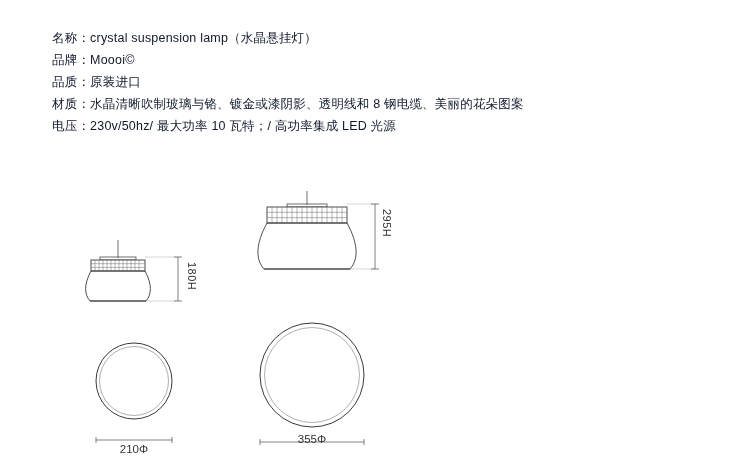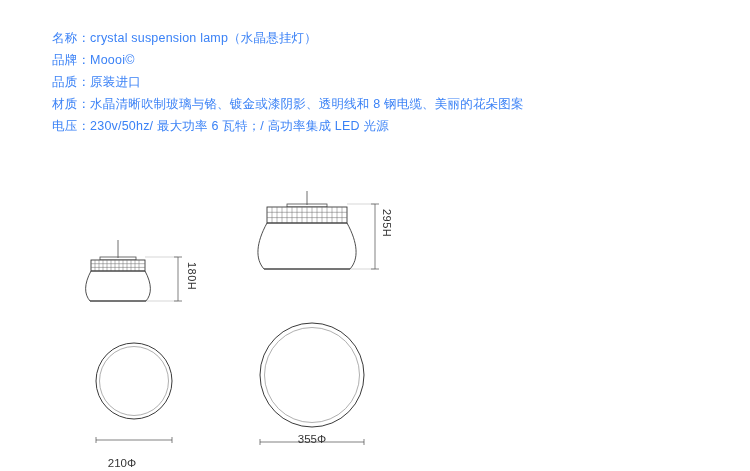--- a/index.html
+++ b/index.html
@@ -23,21 +23,21 @@
   
   .spec-list {
     position: absolute;
     left: 52px;
     top: 27px;
     width: 640px;
   }
   .spec-line {
     font-size: 12.5px;
     line-height: 22px;
-    color: #3b82f6;
+    color: #0f172a;
     white-space: nowrap;
     letter-spacing: 0.2px;
   }
   
   .drawings {
     position: absolute;
     left: 0;
     top: 185px;
     width: 750px;
     height: 286px;
@@ -53,35 +53,35 @@
     color: #333;
     writing-mode: vertical-rl;
     letter-spacing: 0.5px;
   }
   .circle-label {
     position: absolute;
     font-size: 11.5px;
     color: #333;
     text-align: center;
   }
-  .circle-label-small { left: 87px; top: 258px; width: 70px; margin-top: 14px; }
+  .circle-label-small { left: 99px; top: 258px; width: 70px; }
   .circle-label-large { left: 272px; top: 248px; width: 80px; }
   svg { display: block; }
 </style>
 </head>
 <body>
 
 <div class="page">
 
   <div class="spec-list">
     <div class="spec-line">名称：crystal suspension lamp（水晶悬挂灯）</div>
     <div class="spec-line">品牌：Moooi©</div>
     <div class="spec-line">品质：原装进口</div>
     <div class="spec-line">材质：水晶清晰吹制玻璃与铬、镀金或漆阴影、透明线和 8 钢电缆、美丽的花朵图案</div>
-    <div class="spec-line">电压：230v/50hz/ 最大功率 6 瓦特；/ 高功率集成 LED 光源</div>
+    <div class="spec-line">电压：230v/50hz/ 最大功率 10 瓦特；/ 高功率集成 LED 光源</div>
   </div>
 
   <div class="drawings">
 
     <div class="lamp-group small-group">
       <svg width="130" height="110" viewBox="0 0 130 110">
 
         <line x1="40" y1="0" x2="40" y2="18" stroke="#4a4a4a" stroke-width="0.8"></line>
 
         <rect x="22" y="17" width="36" height="3" fill="none" stroke="#4a4a4a" stroke-width="0.8"></rect>

